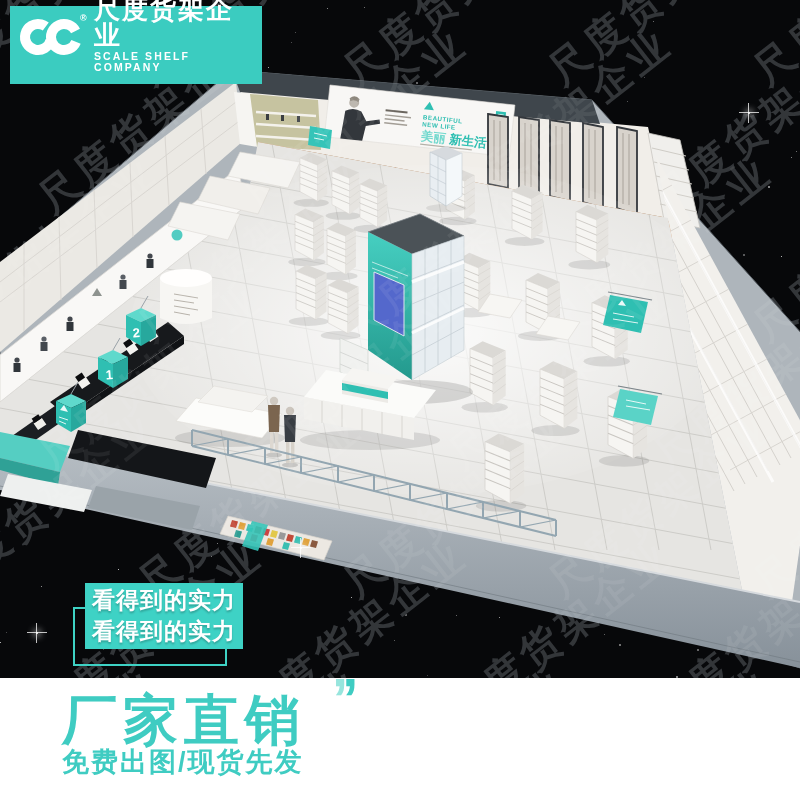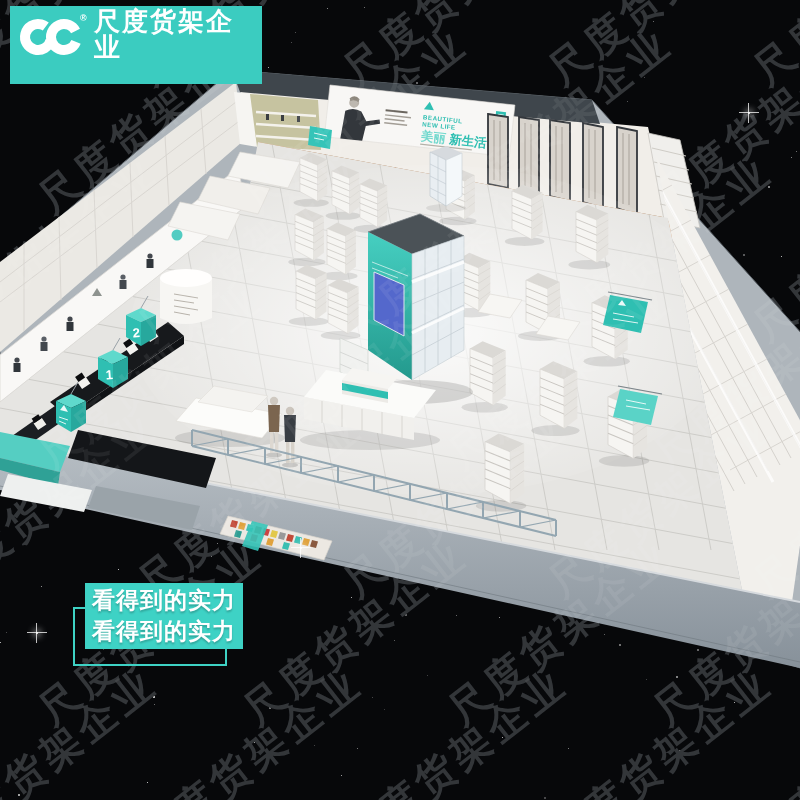--- a/index.html
+++ b/index.html
@@ -610,24 +610,30 @@
 
   <div class="logo">
     <div class="logo-top">
       <svg class="logo-mark" width="72" height="48" viewBox="0 0 72 48">
         <circle cx="20" cy="27" r="13" fill="none" stroke="#fff" stroke-width="10" stroke-dasharray="66 16" transform="rotate(14 20 27)"></circle>
         <circle cx="46" cy="27" r="13" fill="none" stroke="#fff" stroke-width="10" stroke-dasharray="70 12" transform="rotate(22 46 27)"></circle>
         <text x="62" y="11" font-size="9" fill="#fff" font-weight="bold">®</text>
       </svg>
       <div class="logo-names">
         <div class="logo-cn">尺度货架企业</div>
+        <div class="logo-en">SCALE SHELF COMPANY</div>
       </div>
     </div>
   </div>
 
   <div class="badge-outline"></div>
   <div class="badge">
     <div>看得到的实力</div>
     <div>看得到的实力</div>
   </div>
 
+  <div class="footer">
+    <div class="footer-headline">厂家直销</div>
+    <div class="footer-quote"><span class="q1">’</span><span class="q2">’</span></div>
+    <div class="footer-subline">免费出图/现货先发</div>
+  </div>
 
 </div>
 
 </body></html>

